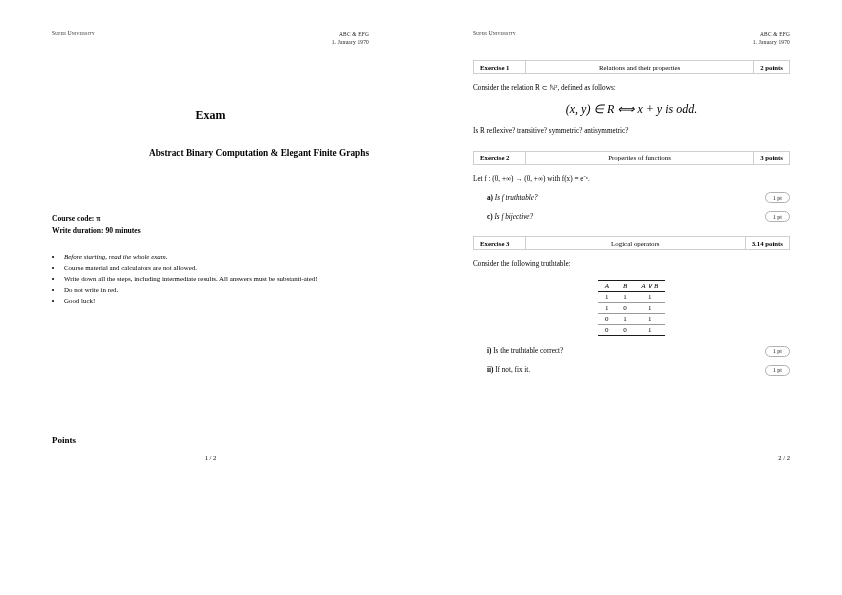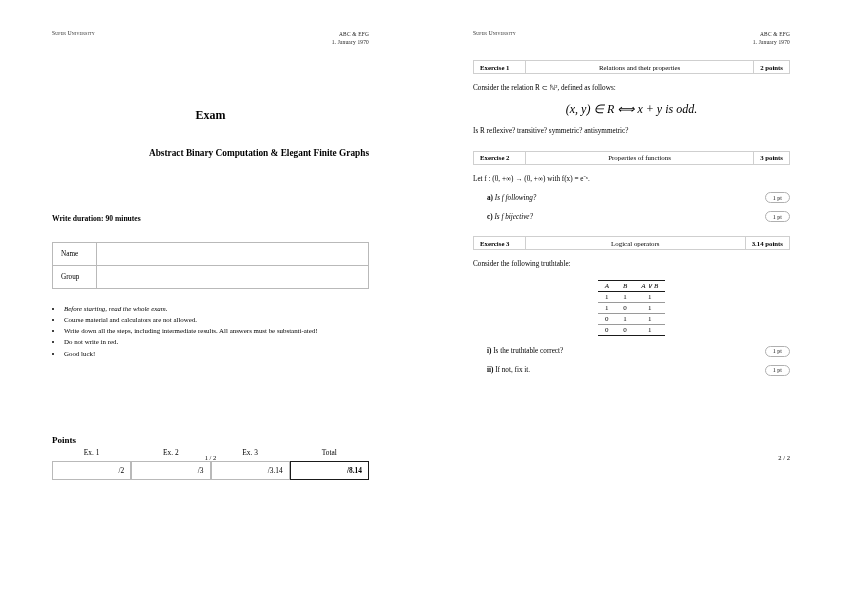--- a/index.html
+++ b/index.html
@@ -283,68 +283,40 @@
           <div>ABC &amp; EFG</div>
           <div>1. January 1970</div>
         </div>
       </div>
 
       <div class="exam-title">Exam</div>
       <div class="exam-subtitle">Abstract Binary Computation &amp; Elegant Finite Graphs</div>
 
       <div class="meta">
         <div>
+          <span>Course code:</span>
+          <span class="val">π</span>
+        </div>
+        <div>
           <span>Write duration:</span>
           <span class="val">90 minutes</span>
         </div>
       </div>
 
-      <div class="idfields">
-        <div class="idrow">
-          <div class="idlabel">Name</div>
-          <div class="idinput"></div>
-        </div>
-        <div class="idrow">
-          <div class="idlabel">Group</div>
-          <div class="idinput"></div>
-        </div>
-      </div>
 
       <ul class="instructions">
         <li class="it">Before starting, read the whole exam.</li>
         <li>Course material and calculators are not allowed.</li>
         <li>Write down all the steps, including intermediate results. All answers must be substanti-ated!</li>
         <li>Do not write in red.</li>
         <li>Good luck!</li>
       </ul>
 
       <div class="points-heading">Points</div>
 
-      <div class="points-table">
-        <div class="pt-head">
-          <div class="pt-col">Ex. 1</div>
-          <div class="pt-col">Ex. 2</div>
-          <div class="pt-col">Ex. 3</div>
-          <div class="pt-col total">Total</div>
-        </div>
-        <div class="pt-body">
-          <div class="pt-col">
-            <div class="pt-cell">/2</div>
-          </div>
-          <div class="pt-col">
-            <div class="pt-cell">/3</div>
-          </div>
-          <div class="pt-col">
-            <div class="pt-cell">/3.14</div>
-          </div>
-          <div class="pt-col total">
-            <div class="pt-cell">/8.14</div>
-          </div>
-        </div>
-      </div>
 
       <div class="pagenum">1 / 2</div>
     </div>
   </div>
 
   <div class="page right">
     <div class="page-inner">
 
       <div class="runhead">
         <div class="left">Super University</div>
@@ -366,21 +338,21 @@
       <div class="exbar">
         <div class="ex-name">Exercise 2</div>
         <div class="ex-topic">Properties of functions</div>
         <div class="ex-points">3 points</div>
       </div>
       <div class="ptext">Let f : (0, +∞) → (0, +∞) with f(x) = e⁻ˣ.</div>
 
       <div class="qitem">
         <div class="qtext">
           <b>a)</b>
-          <span class="mathit">Is f following?</span>
+          <span class="mathit">Is f truthtable?</span>
         </div>
         <div class="pill">1 pt</div>
       </div>
       <div class="qitem">
         <div class="qtext">
           <b>c)</b>
           <span class="mathit">Is f bijective?</span>
         </div>
         <div class="pill">1 pt</div>
       </div>

